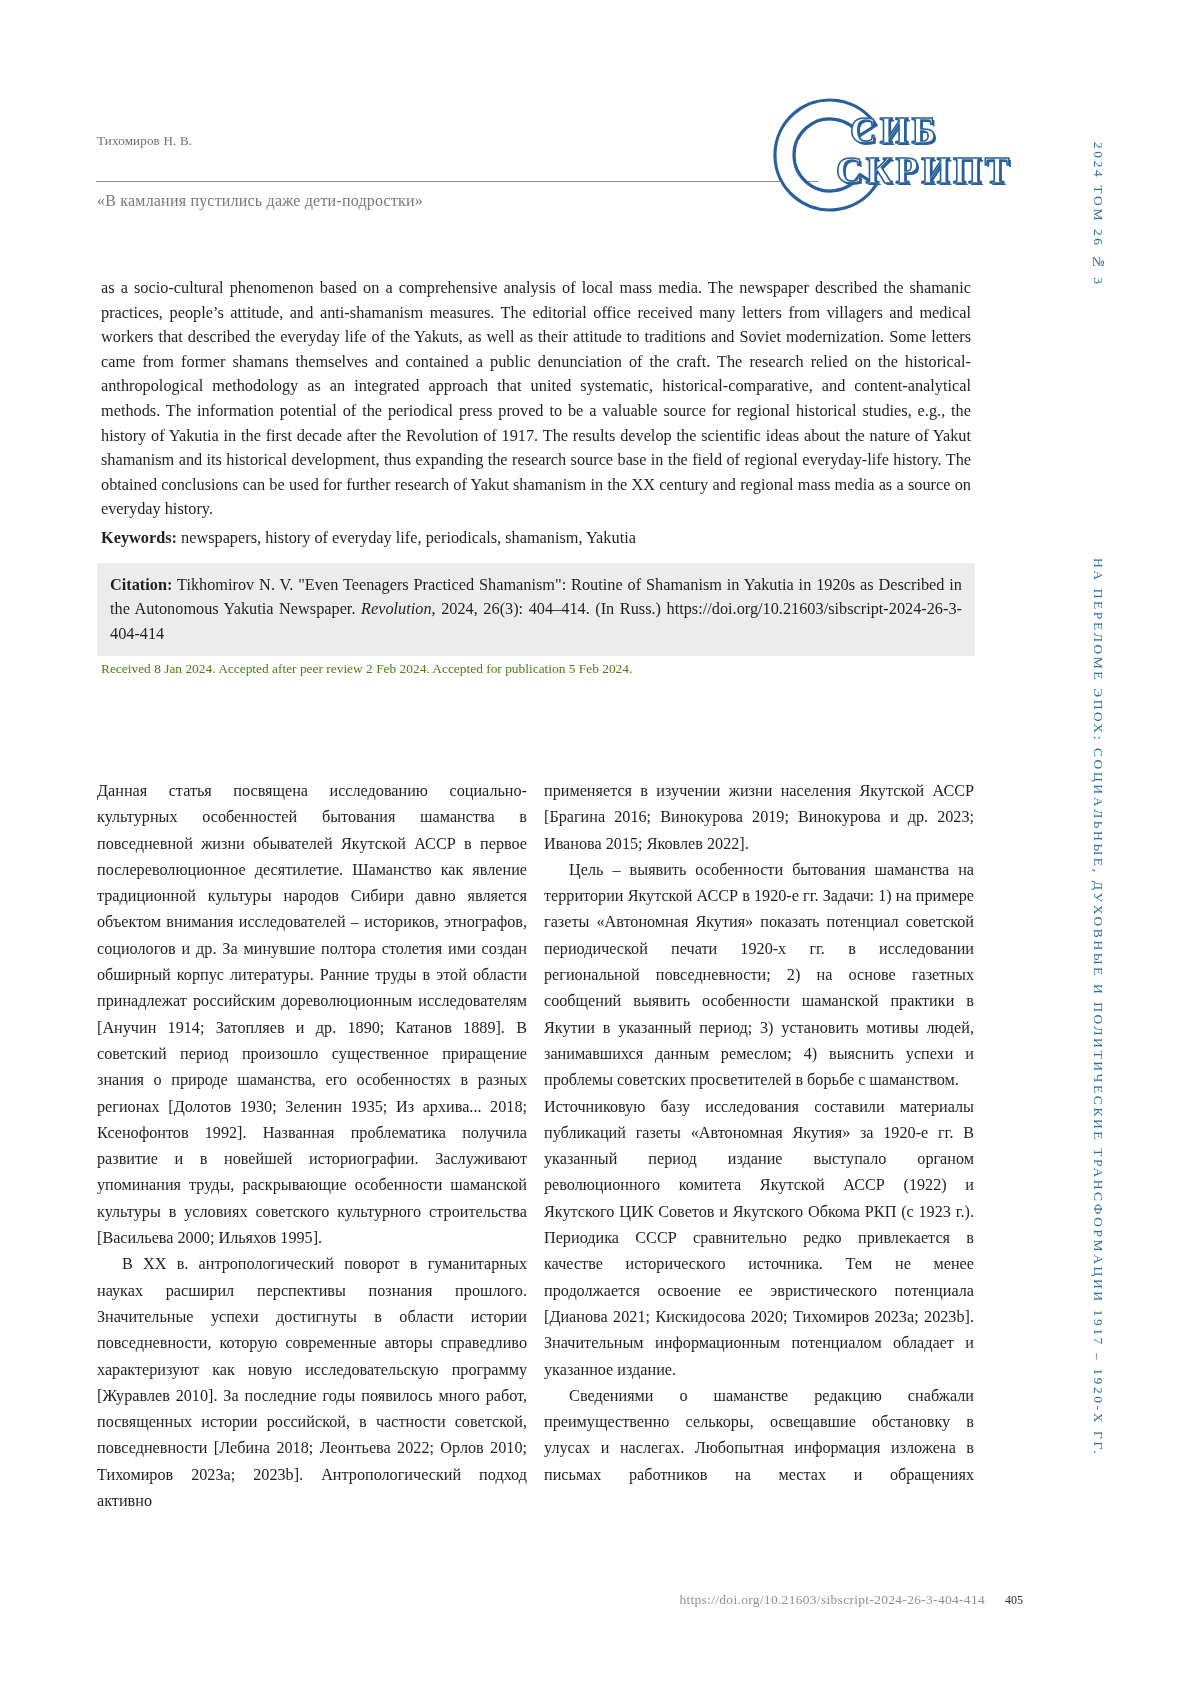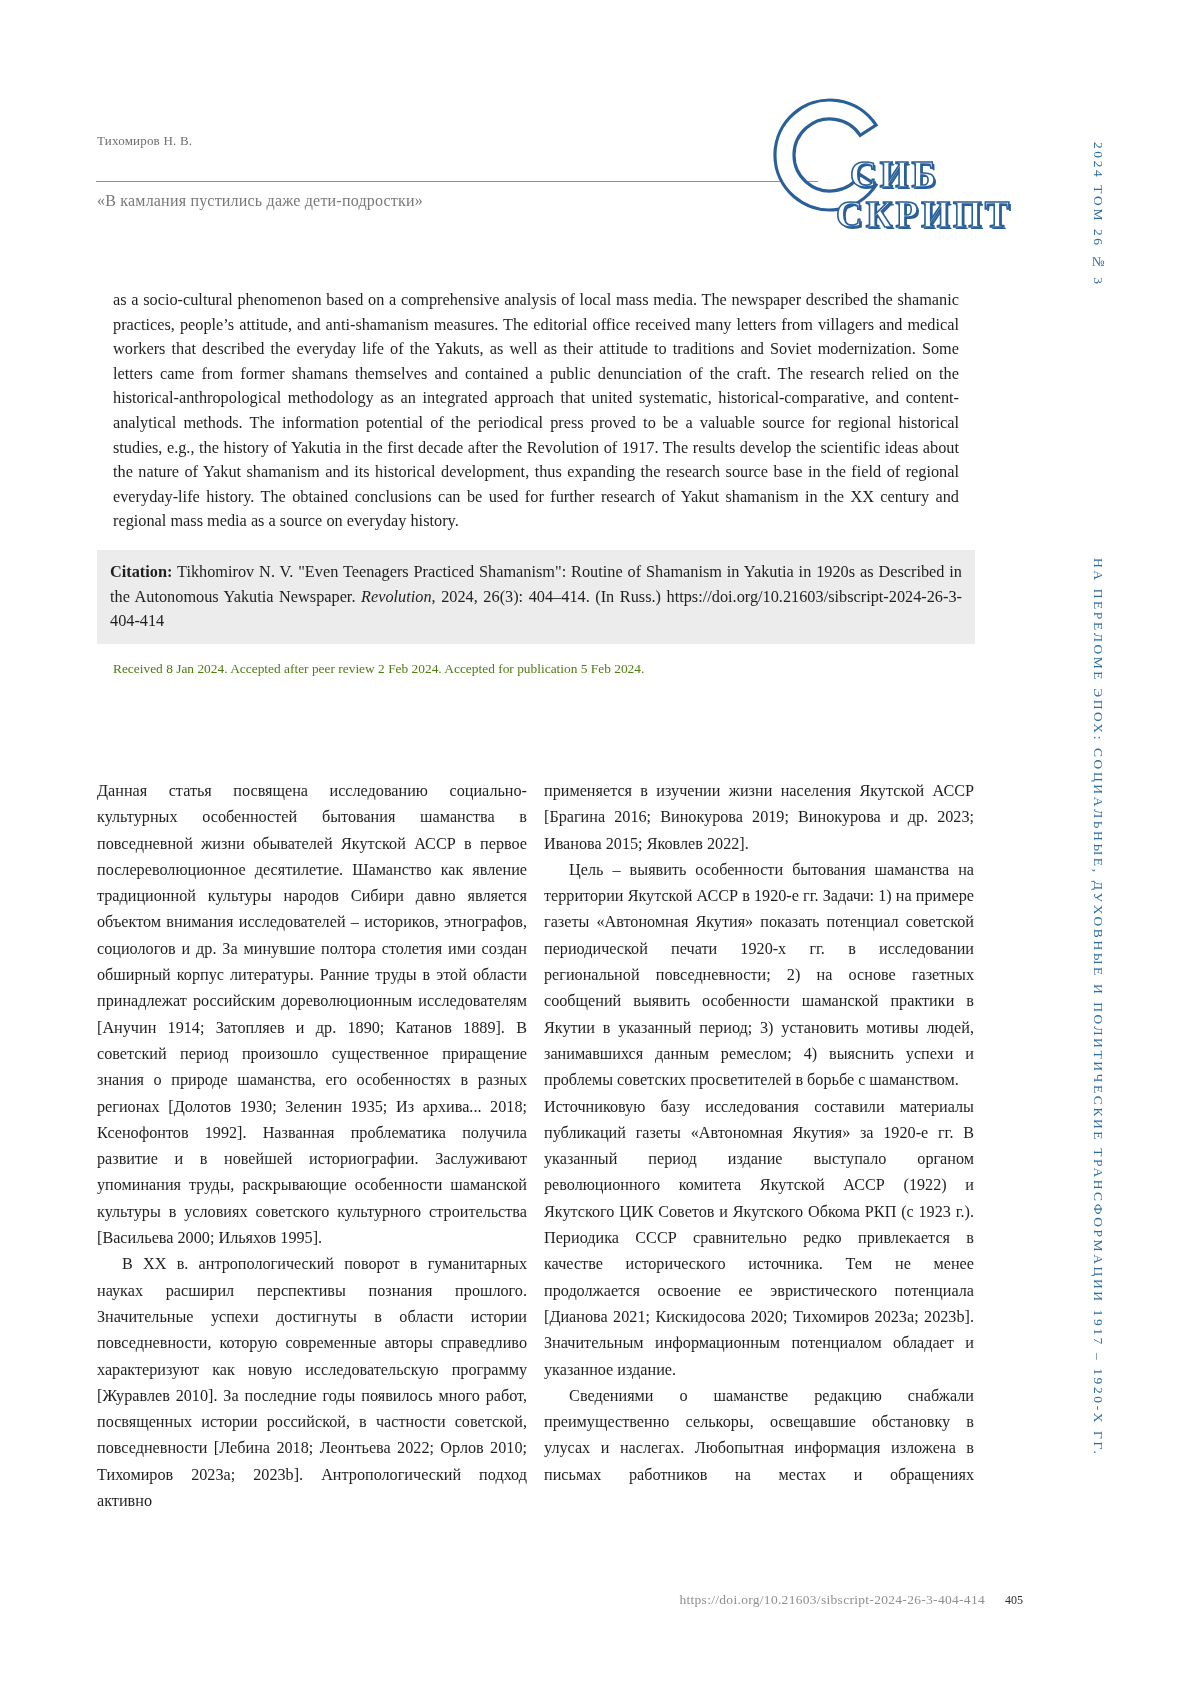--- a/index.html
+++ b/index.html
@@ -28,38 +28,38 @@
   .logo{position:absolute;left:770px;top:90px;width:220px;height:140px;}
   .logo svg{position:absolute;left:0;top:0;}
   .logo-text{
     position:absolute;left:66px;top:22px;
     font-weight:bold;line-height:1;
     color:#ffffff;
     -webkit-text-stroke:1.6px #2a6099;
     text-shadow:2px 2px 0 #2a6099;
     letter-spacing:3px;white-space:nowrap;
   }
-  .logo-line1{font-size:37px;margin-left:14px;margin-top:44px;}
+  .logo-line1{font-size:37px;margin-left:14px;}
   .logo-line2{font-size:37px;margin-top:3px;}
   
   .v-text{
     position:absolute;left:1090px;
     writing-mode:vertical-rl;
     color:#2d6da3;
     font-size:13.5px;letter-spacing:2.6px;
     white-space:nowrap;
   }
   .v-issue{top:142px;}
   .v-theme{top:558px;}
   
   .abstract{
     position:absolute;left:97px;top:272px;width:878px;
     font-size:16.3px;line-height:24.6px;text-align:justify;
   }
-  .abstract p{margin:16px;}
+  .abstract p{margin:4px;}
   .kw b{font-weight:bold;}
   .citation-box{
     background:#ececec;
     margin-top:12px;
     padding:10px 13px;
   }
   .citation-box em{font-style:italic;}
   .citation-box a{color:#1f1f1f;text-decoration:none;}
   .dates{
     margin-top:16px;
@@ -109,20 +109,21 @@
       <div class="logo-line1">СИБ</div>
       <div class="logo-line2">СКРИПТ</div>
     </div>
   </div>
 
   <div class="v-text v-issue">2024 ТОМ 26 № 3</div>
   <div class="v-text v-theme">НА ПЕРЕЛОМЕ ЭПОХ: СОЦИАЛЬНЫЕ, ДУХОВНЫЕ И ПОЛИТИЧЕСКИЕ ТРАНСФОРМАЦИИ 1917 – 1920-Х ГГ.</div>
 
   <div class="abstract">
     <p lang="en">as a socio-cultural phenomenon based on a comprehensive analysis of local mass media. The newspaper described the shamanic practices, people’s attitude, and anti-shamanism measures. The editorial office received many letters from villagers and medical workers that described the everyday life of the Yakuts, as well as their attitude to traditions and Soviet modernization. Some letters came from former shamans themselves and contained a public denunciation of the craft. The research relied on the historical-anthropological methodology as an integrated approach that united systematic, historical-comparative, and content-analytical methods. The information potential of the periodical press proved to be a valuable source for regional historical studies, e.g., the history of Yakutia in the first decade after the Revolution of 1917. The results develop the scientific ideas about the nature of Yakut shamanism and its historical development, thus expanding the research source base in the field of regional everyday-life history. The obtained conclusions can be used for further research of Yakut shamanism in the XX century and regional mass media as a source on everyday history.</p>
+    <p lang="en" class="kw"><b>Keywords:</b><span> newspapers, history of everyday life, periodicals, shamanism, Yakutia</span></p>
 
     <div class="citation-box" lang="en">
       <b>Citation:</b><span> Tikhomirov N. V. "Even Teenagers Practiced Shamanism": Routine of Shamanism in Yakutia in 1920s as Described in the Autonomous Yakutia Newspaper. </span><em>Revolution</em><span>, 2024, 26(3): 404–414. (In Russ.) </span><a href="#">https://doi.org/10.21603/sibscript-2024-26-3-404-414</a>
     </div>
 
     <p lang="en" class="dates">Received 8 Jan 2024. Accepted after peer review 2 Feb 2024. Accepted for publication 5 Feb 2024.</p>
   </div>
 
   <div class="columns">
     <div class="col">

